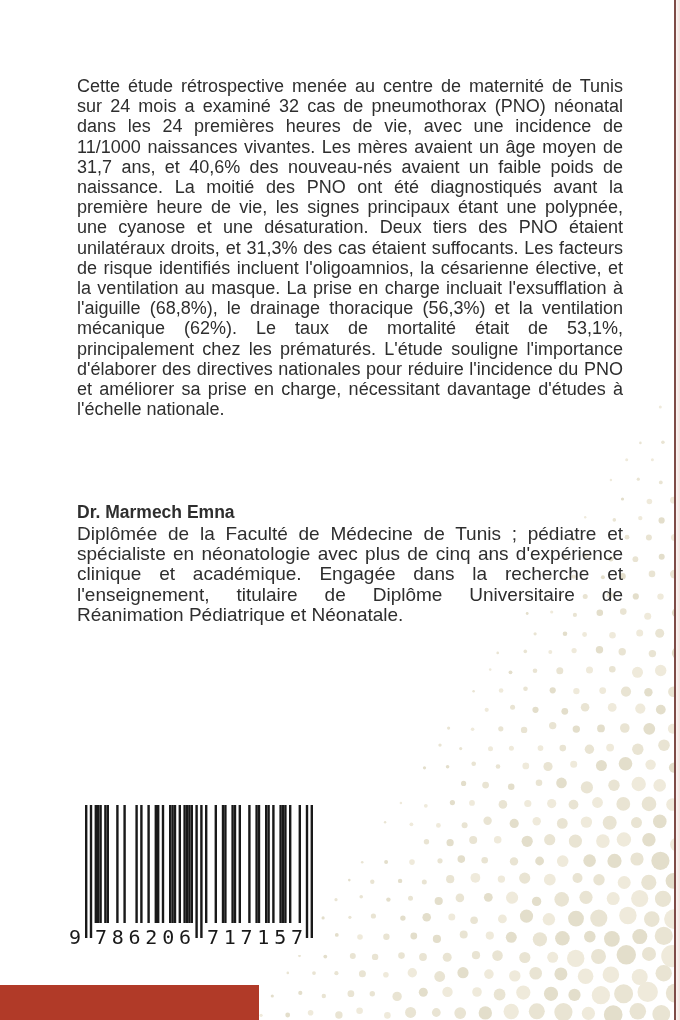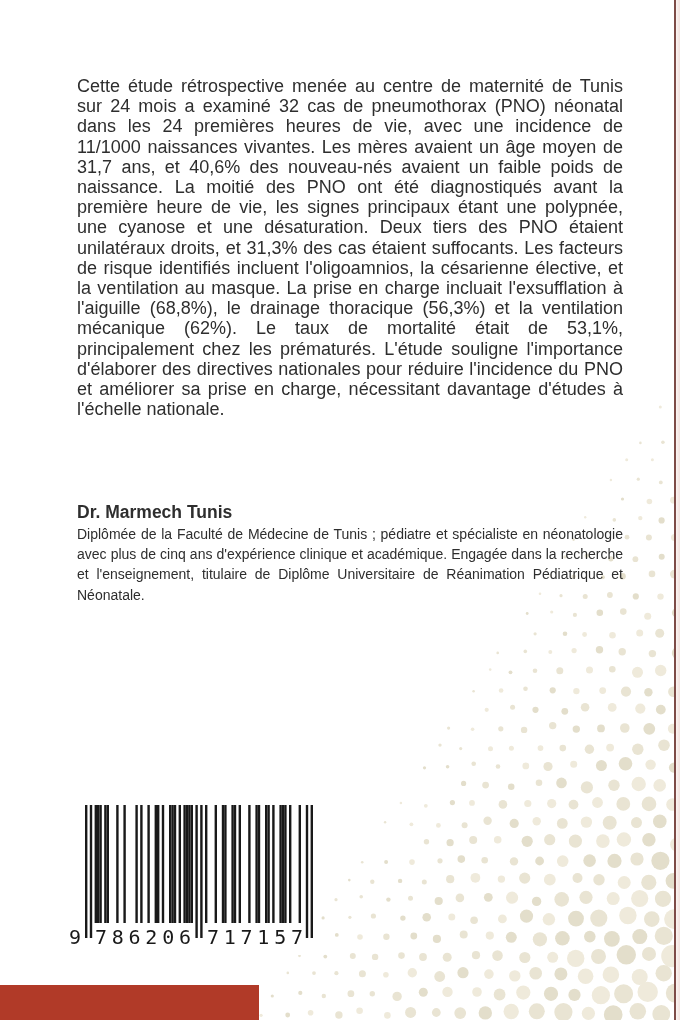--- a/index.html
+++ b/index.html
@@ -22,21 +22,21 @@
   }
   .abstract{
     position:absolute;left:77px;top:76px;width:546px;z-index:2;
     font-size:18px;line-height:20.2px;
     text-align:justify;text-justify:inter-word;
     color:var(--text-color,#2e2e2e);
   }
   .author{position:absolute;left:77px;top:501px;width:546px;z-index:2;}
   .author-name{font-size:17.5px;font-weight:bold;line-height:22px;margin:0 0 1px 0;}
   .author-bio{
-    font-size:14px;line-height:20.2px;margin:0;
+    font-size:19px;line-height:20.2px;margin:0;
     text-align:justify;text-justify:inter-word;
   }
   .barcode{
     position:absolute;left:85px;top:805px;width:228px;height:142px;z-index:2;
     background:#ffffff;box-shadow:0 0 0 8px #ffffff;
   }
   .barcode svg{position:absolute;left:0;top:0;}
   .barcode-digit-first{
     position:absolute;left:-16px;top:120px;width:14px;
     font-family:"DejaVu Sans Mono", monospace;font-size:20px;color:#191919;
@@ -447,21 +447,21 @@
       <circle cx="609.8" cy="1048.6" r="7.7" fill="#efeadb"></circle>
       <circle cx="638.1" cy="1050.5" r="11.8" fill="#e9e4d3"></circle>
       <circle cx="661.5" cy="1050.2" r="12.5" fill="#efeadb"></circle>
       <circle cx="689.8" cy="1052.6" r="10.0" fill="#efeadb"></circle>
       <circle cx="712.2" cy="1053.3" r="11.2" fill="#e9e4d3"></circle>
     </svg>
 
   <div class="abstract">Cette étude rétrospective menée au centre de maternité de Tunis sur 24 mois a examiné 32 cas de pneumothorax (PNO) néonatal dans les 24 premières heures de vie, avec une incidence de 11/1000 naissances vivantes. Les mères avaient un âge moyen de 31,7 ans, et 40,6% des nouveau-nés avaient un faible poids de naissance. La moitié des PNO ont été diagnostiqués avant la première heure de vie, les signes principaux étant une polypnée, une cyanose et une désaturation. Deux tiers des PNO étaient unilatéraux droits, et 31,3% des cas étaient suffocants. Les facteurs de risque identifiés incluent l'oligoamnios, la césarienne élective, et la ventilation au masque. La prise en charge incluait l'exsufflation à l'aiguille (68,8%), le drainage thoracique (56,3%) et la ventilation mécanique (62%). Le taux de mortalité était de 53,1%, principalement chez les prématurés. L'étude souligne l'importance d'élaborer des directives nationales pour réduire l'incidence du PNO et améliorer sa prise en charge, nécessitant davantage d'études à l'échelle nationale.</div>
 
   <div class="author">
-    <p class="author-name">Dr. Marmech Tunis</p>
+    <p class="author-name">Dr. Marmech Emna</p>
     <p class="author-bio">Diplômée de la Faculté de Médecine de Tunis ; pédiatre et spécialiste en néonatologie avec plus de cinq ans d'expérience clinique et académique. Engagée dans la recherche et l'enseignement, titulaire de Diplôme Universitaire de Réanimation Pédiatrique et Néonatale.</p>
   </div>
 
   <div class="barcode">
     <svg id="barcode-bars" width="228" height="138" viewBox="0 0 228 138">
         <rect x="0.00" y="0" width="2.4" height="133" fill="#191919"></rect>
         <rect x="4.80" y="0" width="2.4" height="133" fill="#191919"></rect>
         <rect x="9.60" y="0" width="2.4" height="118" fill="#191919"></rect>
         <rect x="12.00" y="0" width="2.4" height="118" fill="#191919"></rect>
         <rect x="14.40" y="0" width="2.4" height="118" fill="#191919"></rect>

